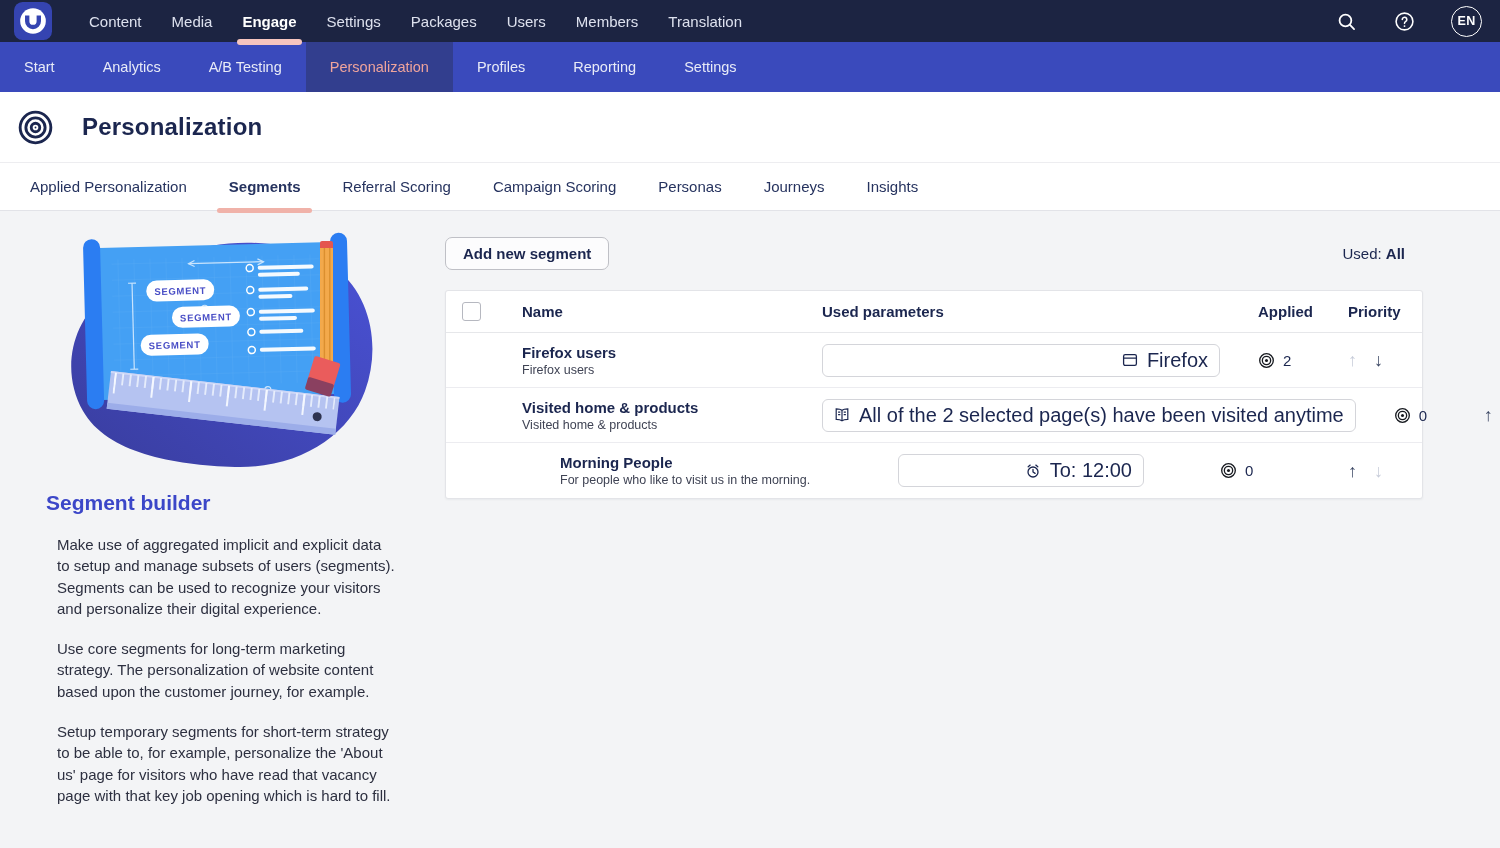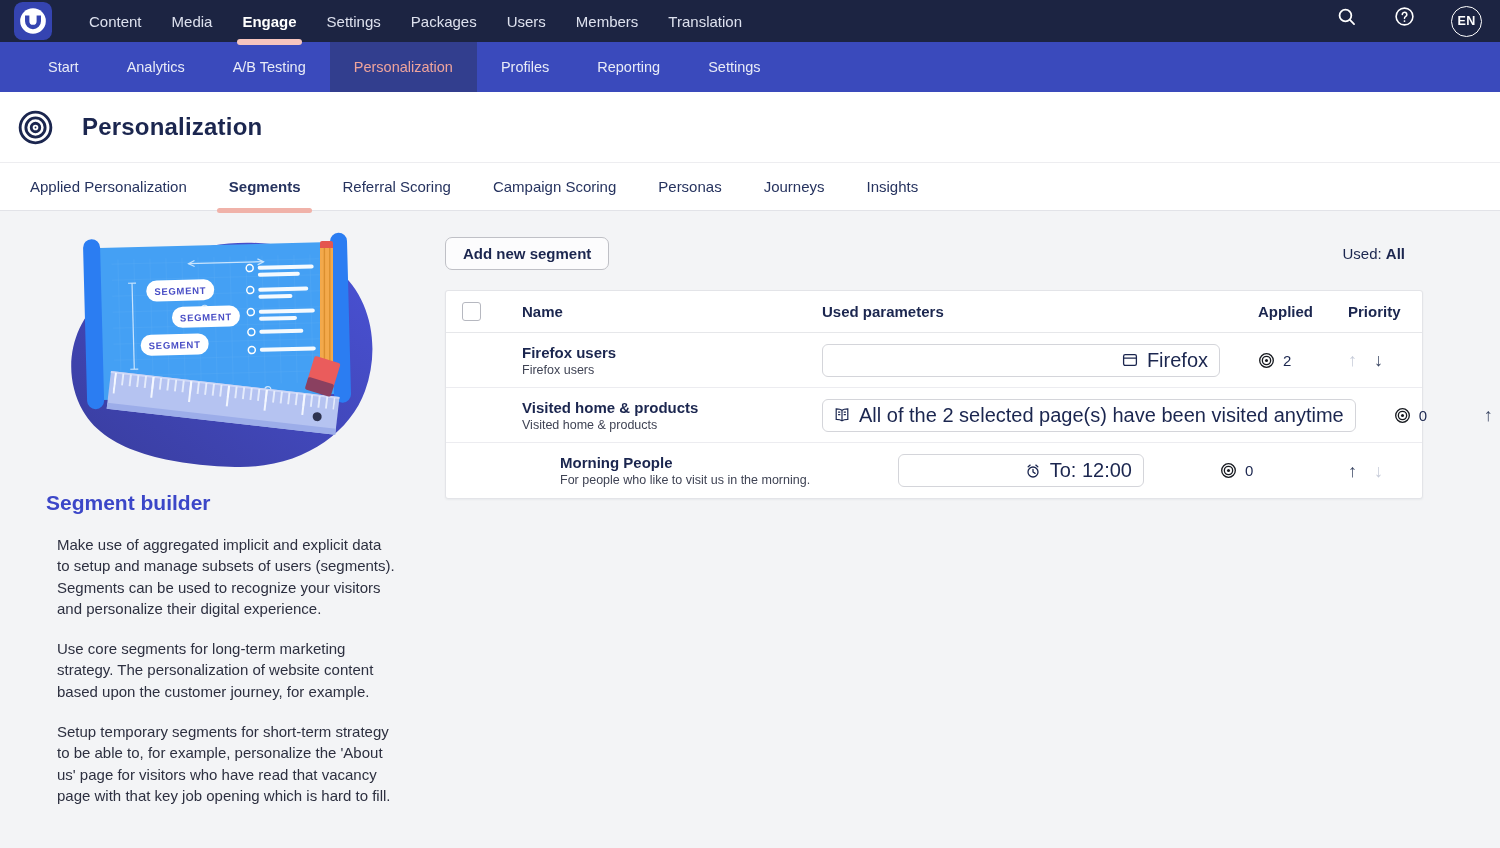--- a/index.html
+++ b/index.html
@@ -11,26 +11,26 @@
   }
   svg.stroke { fill:none; stroke:currentColor; }
 
   
   .topnav { height:42px; background:#1c2442; display:flex; align-items:center; padding:0 18px 0 14px; }
   .logo { width:38px; height:38px; margin-right:22px; cursor:pointer; flex:none; }
   .topnav-items { display:flex; height:100%; }
   .topnav-item { position:relative; display:flex; align-items:center; padding:0 15px; color:#dde1ee; font-size:15px; cursor:pointer; white-space:nowrap; }
   .topnav-item.active { color:#ffffff; font-weight:700; }
   .topnav-item.active::after { content:""; position:absolute; left:10px; right:10px; bottom:-3px; height:6px; background:#f6c5bf; border-radius:3px; z-index:5; }
-  .topnav-right { margin-left:auto; display:flex; align-items:flex-start; gap:36px; }
+  .topnav-right { margin-left:auto; display:flex; align-items:center; gap:36px; }
   .icon-btn { width:22px; height:22px; color:#fff; cursor:pointer; display:flex; align-items:center; justify-content:center; }
   .avatar { width:31px; height:31px; border:1.5px solid #fff; border-radius:50%; color:#fff; font-size:12.5px; font-weight:700; display:flex; align-items:center; justify-content:center; cursor:pointer; letter-spacing:.3px; }
 
   
-  .subnav { height:50px; background:#3a4abc; display:flex; padding-left:24px; }
+  .subnav { height:50px; background:#3a4abc; display:flex; padding-left:0; }
   .subnav-item { display:flex; align-items:center; padding:0 24px; color:#e8ebf7; font-size:14.5px; cursor:pointer; white-space:nowrap; }
   .subnav-item.active { background:#323e8e; color:#efa49c; }
 
   
   .page-header { height:70px; background:#fff; display:flex; align-items:center; padding-left:17px; }
   .bullseye-lg { width:37px; height:37px; color:#1b264f; flex:none; }
   .page-title { margin-left:28px; font-size:24px; font-weight:700; color:#1b264f; letter-spacing:.2px; }
 
   
   .tabs { height:49px; background:#fff; border-top:1px solid #ededf0; border-bottom:1px solid #e2e3e8; display:flex; padding-left:9px; }

